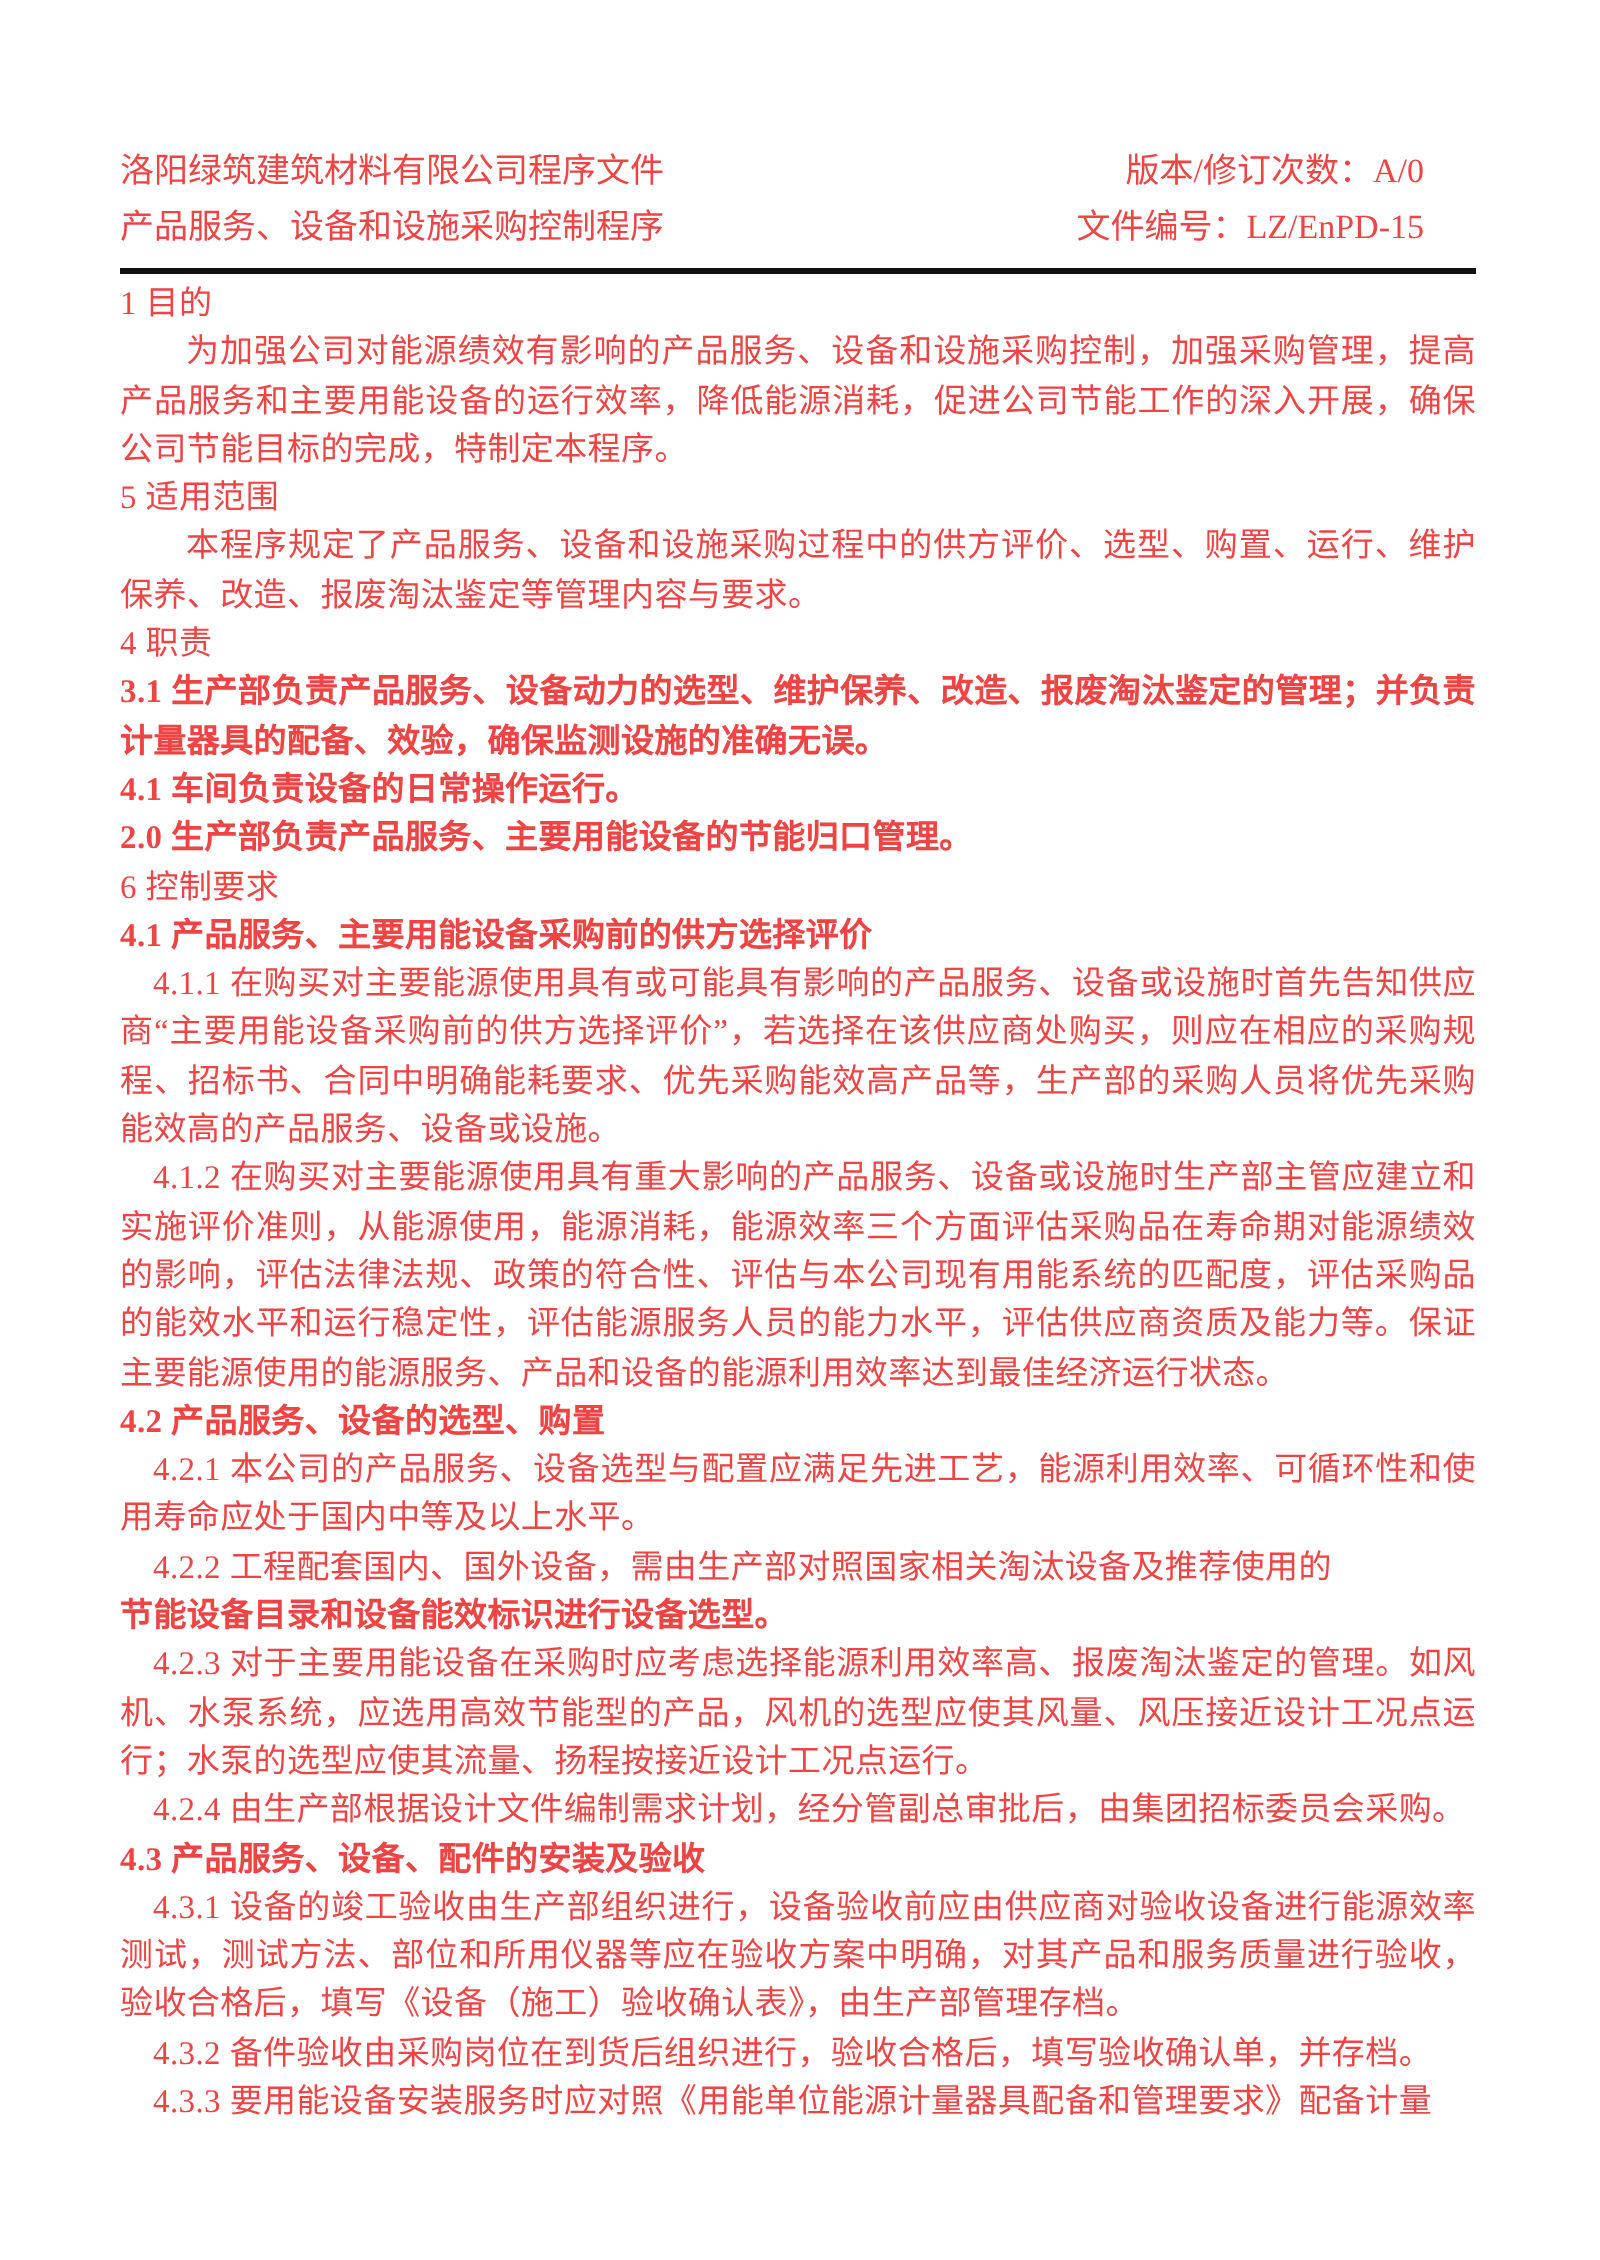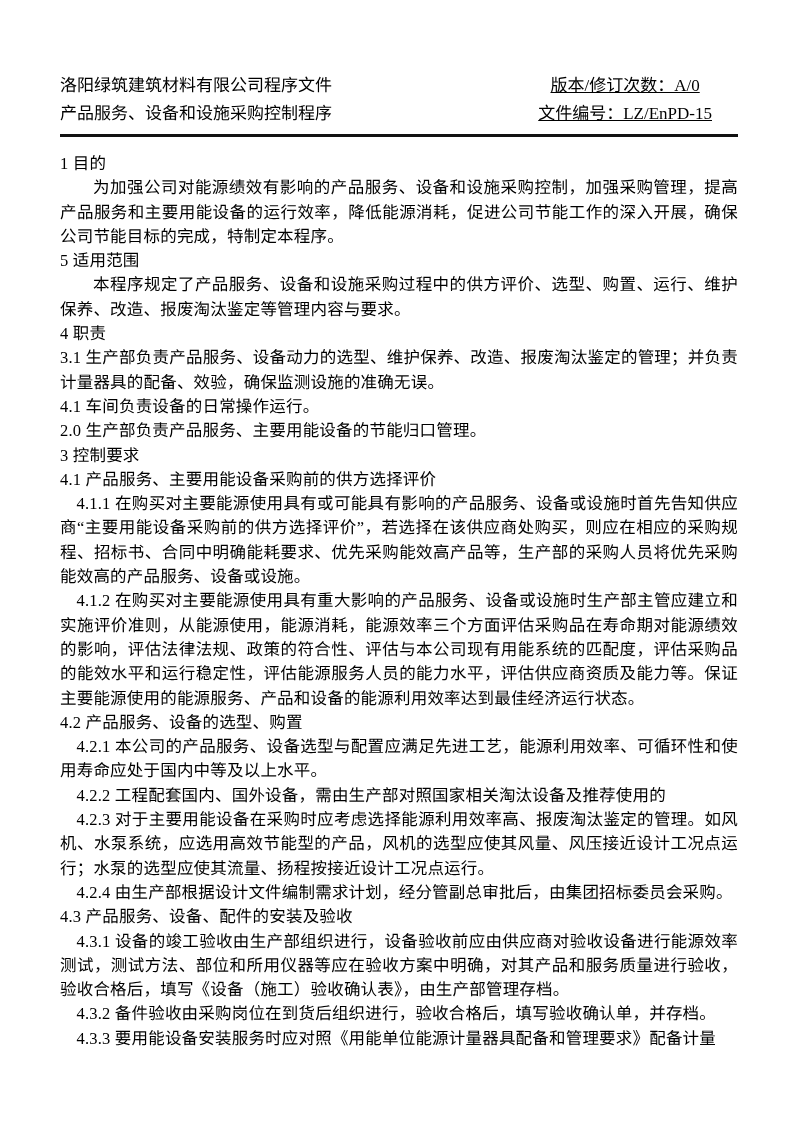--- a/index.html
+++ b/index.html
@@ -9,51 +9,51 @@
   }
   .page {
     position: relative;
     width: 800px;
     height: 1130px;
     background: #ffffff;
     overflow: hidden;
     box-sizing: border-box;
     padding: 72px 62px 0 60px;
     font-family: "Liberation Serif", "DejaVu Serif", serif;
-    color: #000000;
+    color: #ef4444;
   }
   
   .doc-header {
     display: flex;
     justify-content: space-between;
     align-items: flex-start;
     font-size: 17px;
     line-height: 28px;
     white-space: nowrap;
   }
   .doc-header .left-col  { text-align: left; }
-  .doc-header .right-col { text-align: center; padding-right: 26px; text-decoration: underline; }
+  .doc-header .right-col { text-align: right; padding-right: 26px; }
   .header-rule {
     height: 3px;
     background: #111111;
     margin-top: 6px;
   }
   
   .doc-body {
-    margin-top: 15px;
+    margin-top: 3px;
     font-size: 16.5px;
     line-height: 24.3px;
     letter-spacing: 0.2px;
   }
   .para {
     margin: 0;
     text-align: justify;
   }
   .para.h  { text-indent: 0; text-align: left; }
-  .para.p0 { text-indent: 0; }
+  .para.p0 { text-indent: 0; font-weight: bold; }
   .para.p1 { text-indent: 1em; }
   .para.p2 { text-indent: 2em; }
 </style>
 </head>
 <body>
 
 <div class="page">
 
   <div class="doc-header">
     <div class="left-col">
@@ -70,27 +70,28 @@
 
   <div class="doc-body">
       <p class="para h">1 目的</p>
       <p class="para p2">为加强公司对能源绩效有影响的产品服务、设备和设施采购控制，加强采购管理，提高产品服务和主要用能设备的运行效率，降低能源消耗，促进公司节能工作的深入开展，确保公司节能目标的完成，特制定本程序。</p>
       <p class="para h">5 适用范围</p>
       <p class="para p2">本程序规定了产品服务、设备和设施采购过程中的供方评价、选型、购置、运行、维护保养、改造、报废淘汰鉴定等管理内容与要求。</p>
       <p class="para h">4 职责</p>
       <p class="para p0">3.1 生产部负责产品服务、设备动力的选型、维护保养、改造、报废淘汰鉴定的管理；并负责计量器具的配备、效验，确保监测设施的准确无误。</p>
       <p class="para p0">4.1 车间负责设备的日常操作运行。</p>
       <p class="para p0">2.0 生产部负责产品服务、主要用能设备的节能归口管理。</p>
-      <p class="para h">3 控制要求</p>
+      <p class="para h">6 控制要求</p>
       <p class="para p0">4.1 产品服务、主要用能设备采购前的供方选择评价</p>
       <p class="para p1">4.1.1 在购买对主要能源使用具有或可能具有影响的产品服务、设备或设施时首先告知供应商“主要用能设备采购前的供方选择评价”，若选择在该供应商处购买，则应在相应的采购规程、招标书、合同中明确能耗要求、优先采购能效高产品等，生产部的采购人员将优先采购能效高的产品服务、设备或设施。</p>
       <p class="para p1">4.1.2 在购买对主要能源使用具有重大影响的产品服务、设备或设施时生产部主管应建立和实施评价准则，从能源使用，能源消耗，能源效率三个方面评估采购品在寿命期对能源绩效的影响，评估法律法规、政策的符合性、评估与本公司现有用能系统的匹配度，评估采购品的能效水平和运行稳定性，评估能源服务人员的能力水平，评估供应商资质及能力等。保证主要能源使用的能源服务、产品和设备的能源利用效率达到最佳经济运行状态。</p>
       <p class="para p0">4.2 产品服务、设备的选型、购置</p>
       <p class="para p1">4.2.1 本公司的产品服务、设备选型与配置应满足先进工艺，能源利用效率、可循环性和使用寿命应处于国内中等及以上水平。</p>
       <p class="para p1">4.2.2 工程配套国内、国外设备，需由生产部对照国家相关淘汰设备及推荐使用的</p>
+      <p class="para p0">节能设备目录和设备能效标识进行设备选型。</p>
       <p class="para p1">4.2.3 对于主要用能设备在采购时应考虑选择能源利用效率高、报废淘汰鉴定的管理。如风机、水泵系统，应选用高效节能型的产品，风机的选型应使其风量、风压接近设计工况点运行；水泵的选型应使其流量、扬程按接近设计工况点运行。</p>
       <p class="para p1">4.2.4 由生产部根据设计文件编制需求计划，经分管副总审批后，由集团招标委员会采购。</p>
       <p class="para p0">4.3 产品服务、设备、配件的安装及验收</p>
       <p class="para p1">4.3.1 设备的竣工验收由生产部组织进行，设备验收前应由供应商对验收设备进行能源效率测试，测试方法、部位和所用仪器等应在验收方案中明确，对其产品和服务质量进行验收，验收合格后，填写《设备（施工）验收确认表》，由生产部管理存档。</p>
       <p class="para p1">4.3.2 备件验收由采购岗位在到货后组织进行，验收合格后，填写验收确认单，并存档。</p>
       <p class="para p1">4.3.3 要用能设备安装服务时应对照《用能单位能源计量器具配备和管理要求》配备计量</p>
     </div>
 
 </div>
 

